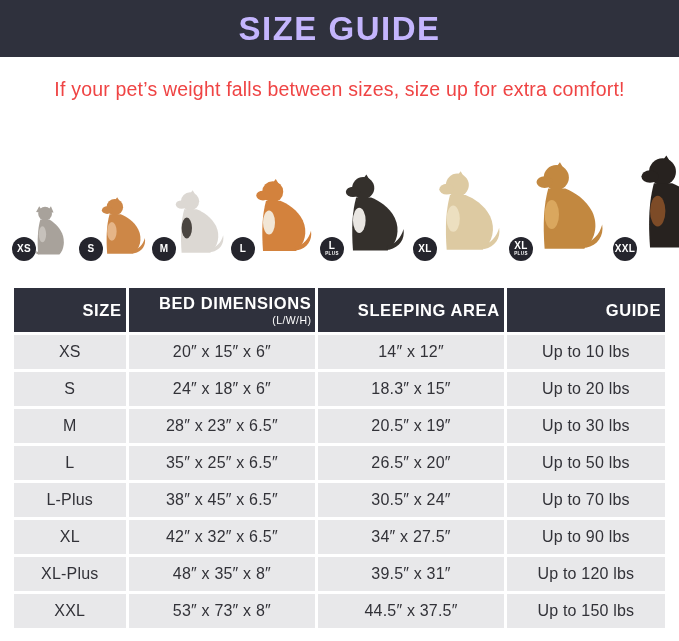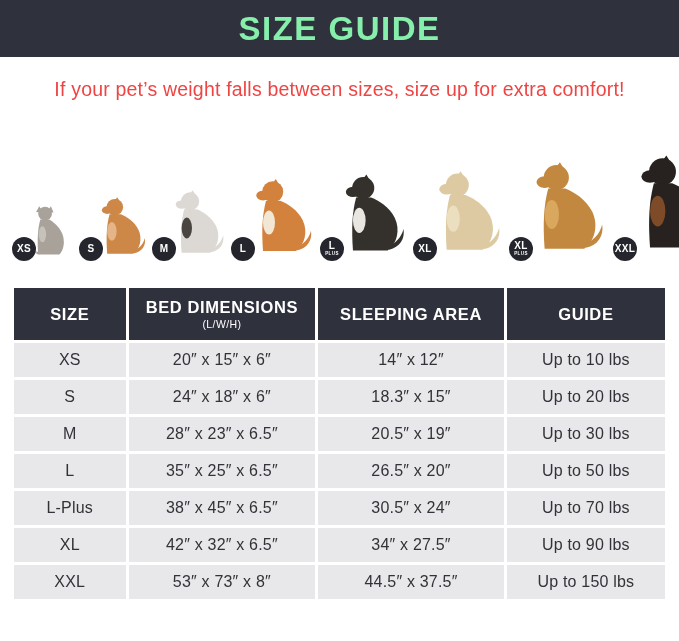--- a/index.html
+++ b/index.html
@@ -13,21 +13,21 @@
   body{
     width:679px;height:641px;background:#ffffff;
     font-family:"Liberation Sans", sans-serif;
     color:var(--ink);overflow:hidden;
   }
   .header-bar{
     height:57px;background:var(--navy);
     display:flex;align-items:center;justify-content:center;
   }
   .header-title{
-    color:#86efac;font-size:33px;font-weight:bold;letter-spacing:1.5px;
+    color:#c4b5fd;font-size:33px;font-weight:bold;letter-spacing:1.5px;
   }
   .subtitle{
     margin-top:21px;text-align:center;font-size:19.5px;
     letter-spacing:0.2px;color:#ef4444;font-weight:400;
   }
   .animals{
     margin:10px 12px 0 12px;height:152px;
     display:flex;align-items:flex-end;justify-content:space-between;
   }
   .animal-slot{position:relative;display:flex;align-items:flex-end;padding-left:14px;}
@@ -43,21 +43,21 @@
   .badge-sub{font-size:4.5px;font-weight:bold;letter-spacing:0.4px;margin-top:1px;}
   .badge-sub:empty{display:none;}
   .table-wrap{margin:22px 11px 0 11px;}
   table.size-table{
     width:100%;border-collapse:separate;border-spacing:3px;
     table-layout:fixed;background:#ffffff;
   }
   table.size-table th{
     background:var(--navy);color:#ffffff;height:44px;
     font-size:16.5px;font-weight:bold;letter-spacing:0.6px;
-    text-align:center;vertical-align:middle;padding:10px;
+    text-align:right;vertical-align:middle;padding:4px;
   }
   table.size-table th .th-sub{
     display:block;font-size:10.5px;font-weight:normal;letter-spacing:0.4px;margin-top:1px;
   }
   table.size-table th .th-sub:empty{display:none;}
   table.size-table td{
     background:var(--row);height:34px;text-align:center;vertical-align:middle;
     font-size:16px;color:#323238;letter-spacing:0.2px;padding:0;
   }
   col.c-size{width:17.2%;}
@@ -230,20 +230,26 @@
           <td>30.5″ x 24″</td>
           <td>Up to 70 lbs</td>
         </tr>
         <tr>
           <td>XL</td>
           <td>42″ x 32″ x 6.5″</td>
           <td>34″ x 27.5″</td>
           <td>Up to 90 lbs</td>
         </tr>
         <tr>
+          <td>XL-Plus</td>
+          <td>48″ x 35″ x 8″</td>
+          <td>39.5″ x 31″</td>
+          <td>Up to 120 lbs</td>
+        </tr>
+        <tr>
           <td>XXL</td>
           <td>53″ x 73″ x 8″</td>
           <td>44.5″ x 37.5″</td>
           <td>Up to 150 lbs</td>
         </tr>
       </tbody>
   </table>
 </div>
 
 </body></html>

